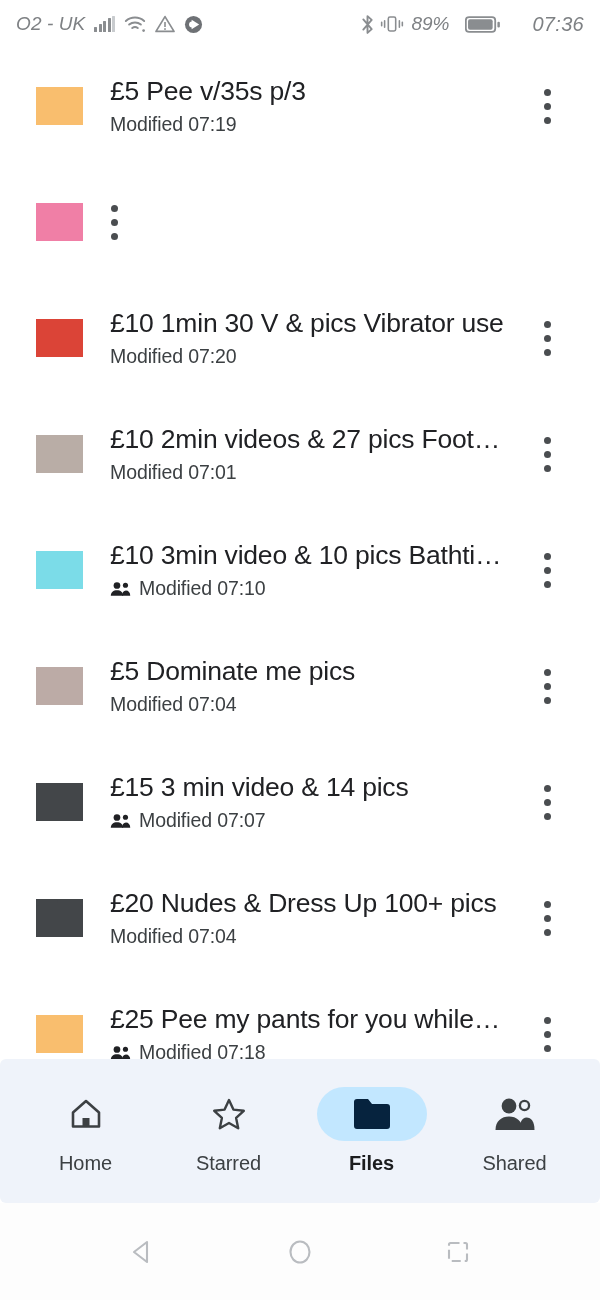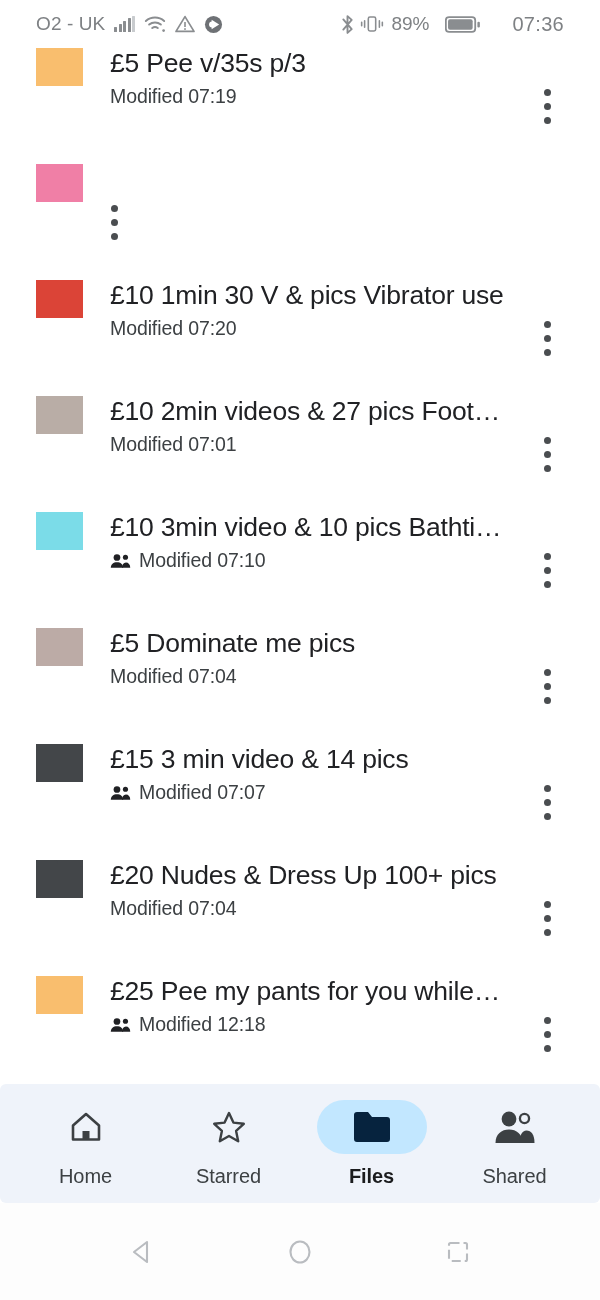--- a/index.html
+++ b/index.html
@@ -8,38 +8,38 @@
     background:#ffffff;
     font-family:"Liberation Sans", sans-serif;
     overflow:hidden;
   }
   #app { position:relative; width:600px; height:1300px; background:#fff; }
 
   
   .statusbar {
     position:absolute; top:0; left:0; width:600px; height:48px;
     display:flex; align-items:center; justify-content:space-between;
-    padding:0 36px; color:#8a8d90;
+    padding:0 16px; color:#8a8d90;font-style:italic;
   }
   .sb-left, .sb-right { display:flex; align-items:center; }
   .sb-carrier { font-size:19px; color:#7e8184; letter-spacing:.1px; }
   .sb-left .ico { margin-left:9px; display:flex; align-items:flex-end; }
   .sb-right .ico { margin-right:5px; display:flex; align-items:center; }
   .sb-pct { font-size:19px; color:#7e8184; margin:0 16px 0 2px; }
   .sb-time { font-size:20px; color:#7e8184; margin-left:26px; letter-spacing:.3px; }
 
   .bars { display:flex; align-items:flex-end; gap:1.5px; height:16px; }
   .bars i { display:block; width:3px; background:#8a8d90; border-radius:.5px; }
   .bars i:nth-child(1){height:5px;} .bars i:nth-child(2){height:8px;}
   .bars i:nth-child(3){height:11px;} .bars i:nth-child(4){height:14px;}
   .bars i:nth-child(5){height:16px;background:#c8cbce;}
 
   
   .list { position:absolute; top:48px; left:0; width:600px; height:1055px; overflow:hidden; }
-  .row { position:relative; height:116px; display:flex; padding:0 0 0 36px; }
+  .row { position:relative; height:116px; display:flex; align-items:center; padding:0 0 0 36px; }
   .folder { width:47px; height:38px; position:relative; flex:0 0 auto; }
   .folder .tab {
     position:absolute; top:0; left:0; width:22px; height:9px;
     border-radius:3px 4px 0 0; background:inherit;
   }
   .folder .body {
     position:absolute; top:6px; left:0; width:47px; height:32px;
     border-radius:3px; background:inherit;
   }
   .row-text { margin-left:27px; flex:1 1 auto; min-width:0; padding-right:12px; }
@@ -50,21 +50,21 @@
   .row-sub { margin-top:6px; display:flex; align-items:center; font-size:19.5px; color:#3c4043; letter-spacing:-.1px; }
   .shared-ico { width:21px; height:16px; margin-right:8px; flex:0 0 auto; }
   .kebab {
     width:62px; flex:0 0 auto; display:flex; flex-direction:column;
     align-items:center; justify-content:center; gap:7px; align-self:center; margin-right:22px;
   }
   .kebab span { width:7px; height:7px; border-radius:50%; background:#4a4d50; display:block; }
 
   
   .bottomnav {
-    position:absolute; left:0; bottom:97px; width:600px; height:119px;
+    position:absolute; left:0; bottom:97px; width:600px; height:144px;
     background:#eff3fa; display:flex; align-items:center; justify-content:space-around;
     padding:0 14px;
     border-radius:6px;
   }
   .navitem { width:132px; display:flex; flex-direction:column; align-items:center; justify-content:center; }
   .navpill {
     width:110px; height:54px; border-radius:27px; display:flex;
     align-items:center; justify-content:center;
   }
   .navpill.active { background:#c2e7ff; }
@@ -294,21 +294,21 @@
         </div>
         <div class="row-text">
           <div class="row-title">£25 Pee my pants for you while t…</div>
           <div class="row-sub">
             <svg class="shared-ico" viewBox="0 0 22 16">
               <circle cx="7.3" cy="4.3" r="3.5" fill="#202124"></circle>
               <path d="M0.8 15.2 C0.8 11.2 3.6 9.2 7.3 9.2 C11 9.2 13.8 11.2 13.8 15.2 Z" fill="#202124"></path>
               <circle cx="16.2" cy="4.1" r="2.7" fill="#202124"></circle>
               <path d="M12.6 15.2 C12.6 11.8 14.2 9.6 16.7 9.6 C19.3 9.6 21.2 11.6 21.2 15.2 Z" fill="#202124"></path>
             </svg>
-            <span>Modified 12:18</span>
+            <span>Modified 07:18</span>
           </div>
         </div>
         <div class="kebab">
           <span></span>
           <span></span>
           <span></span>
         </div>
       </div>
     </div>
 

